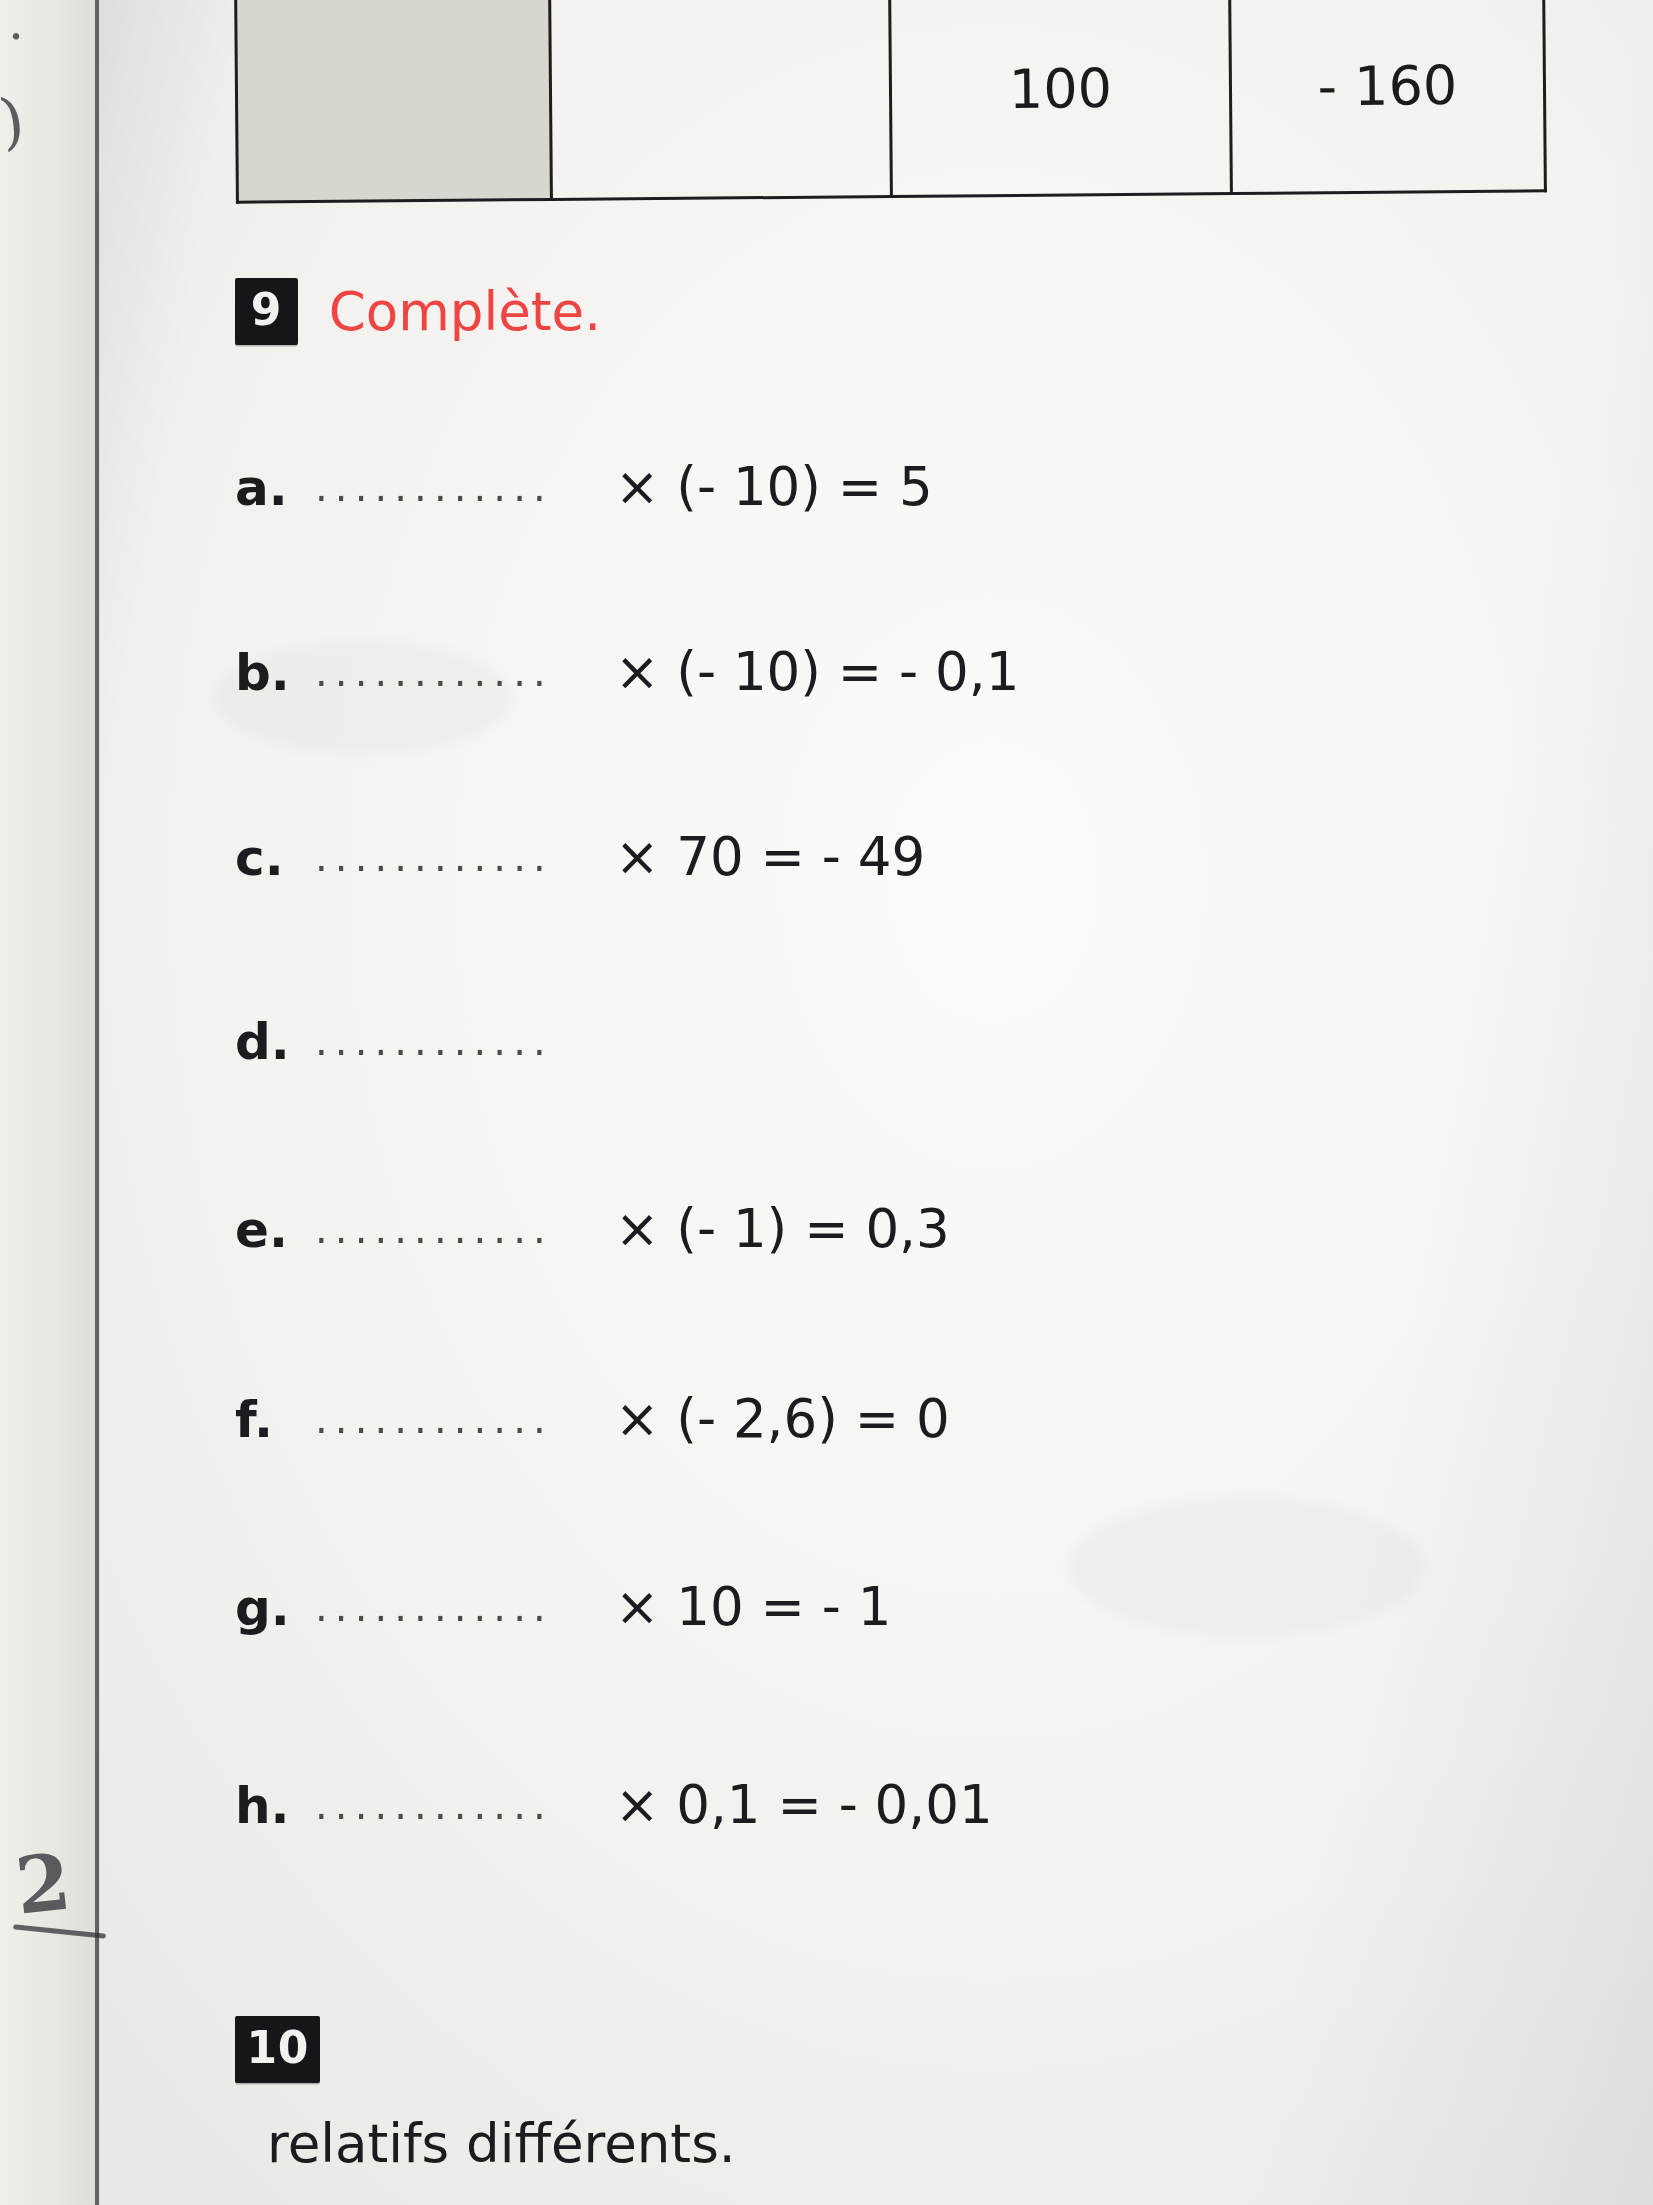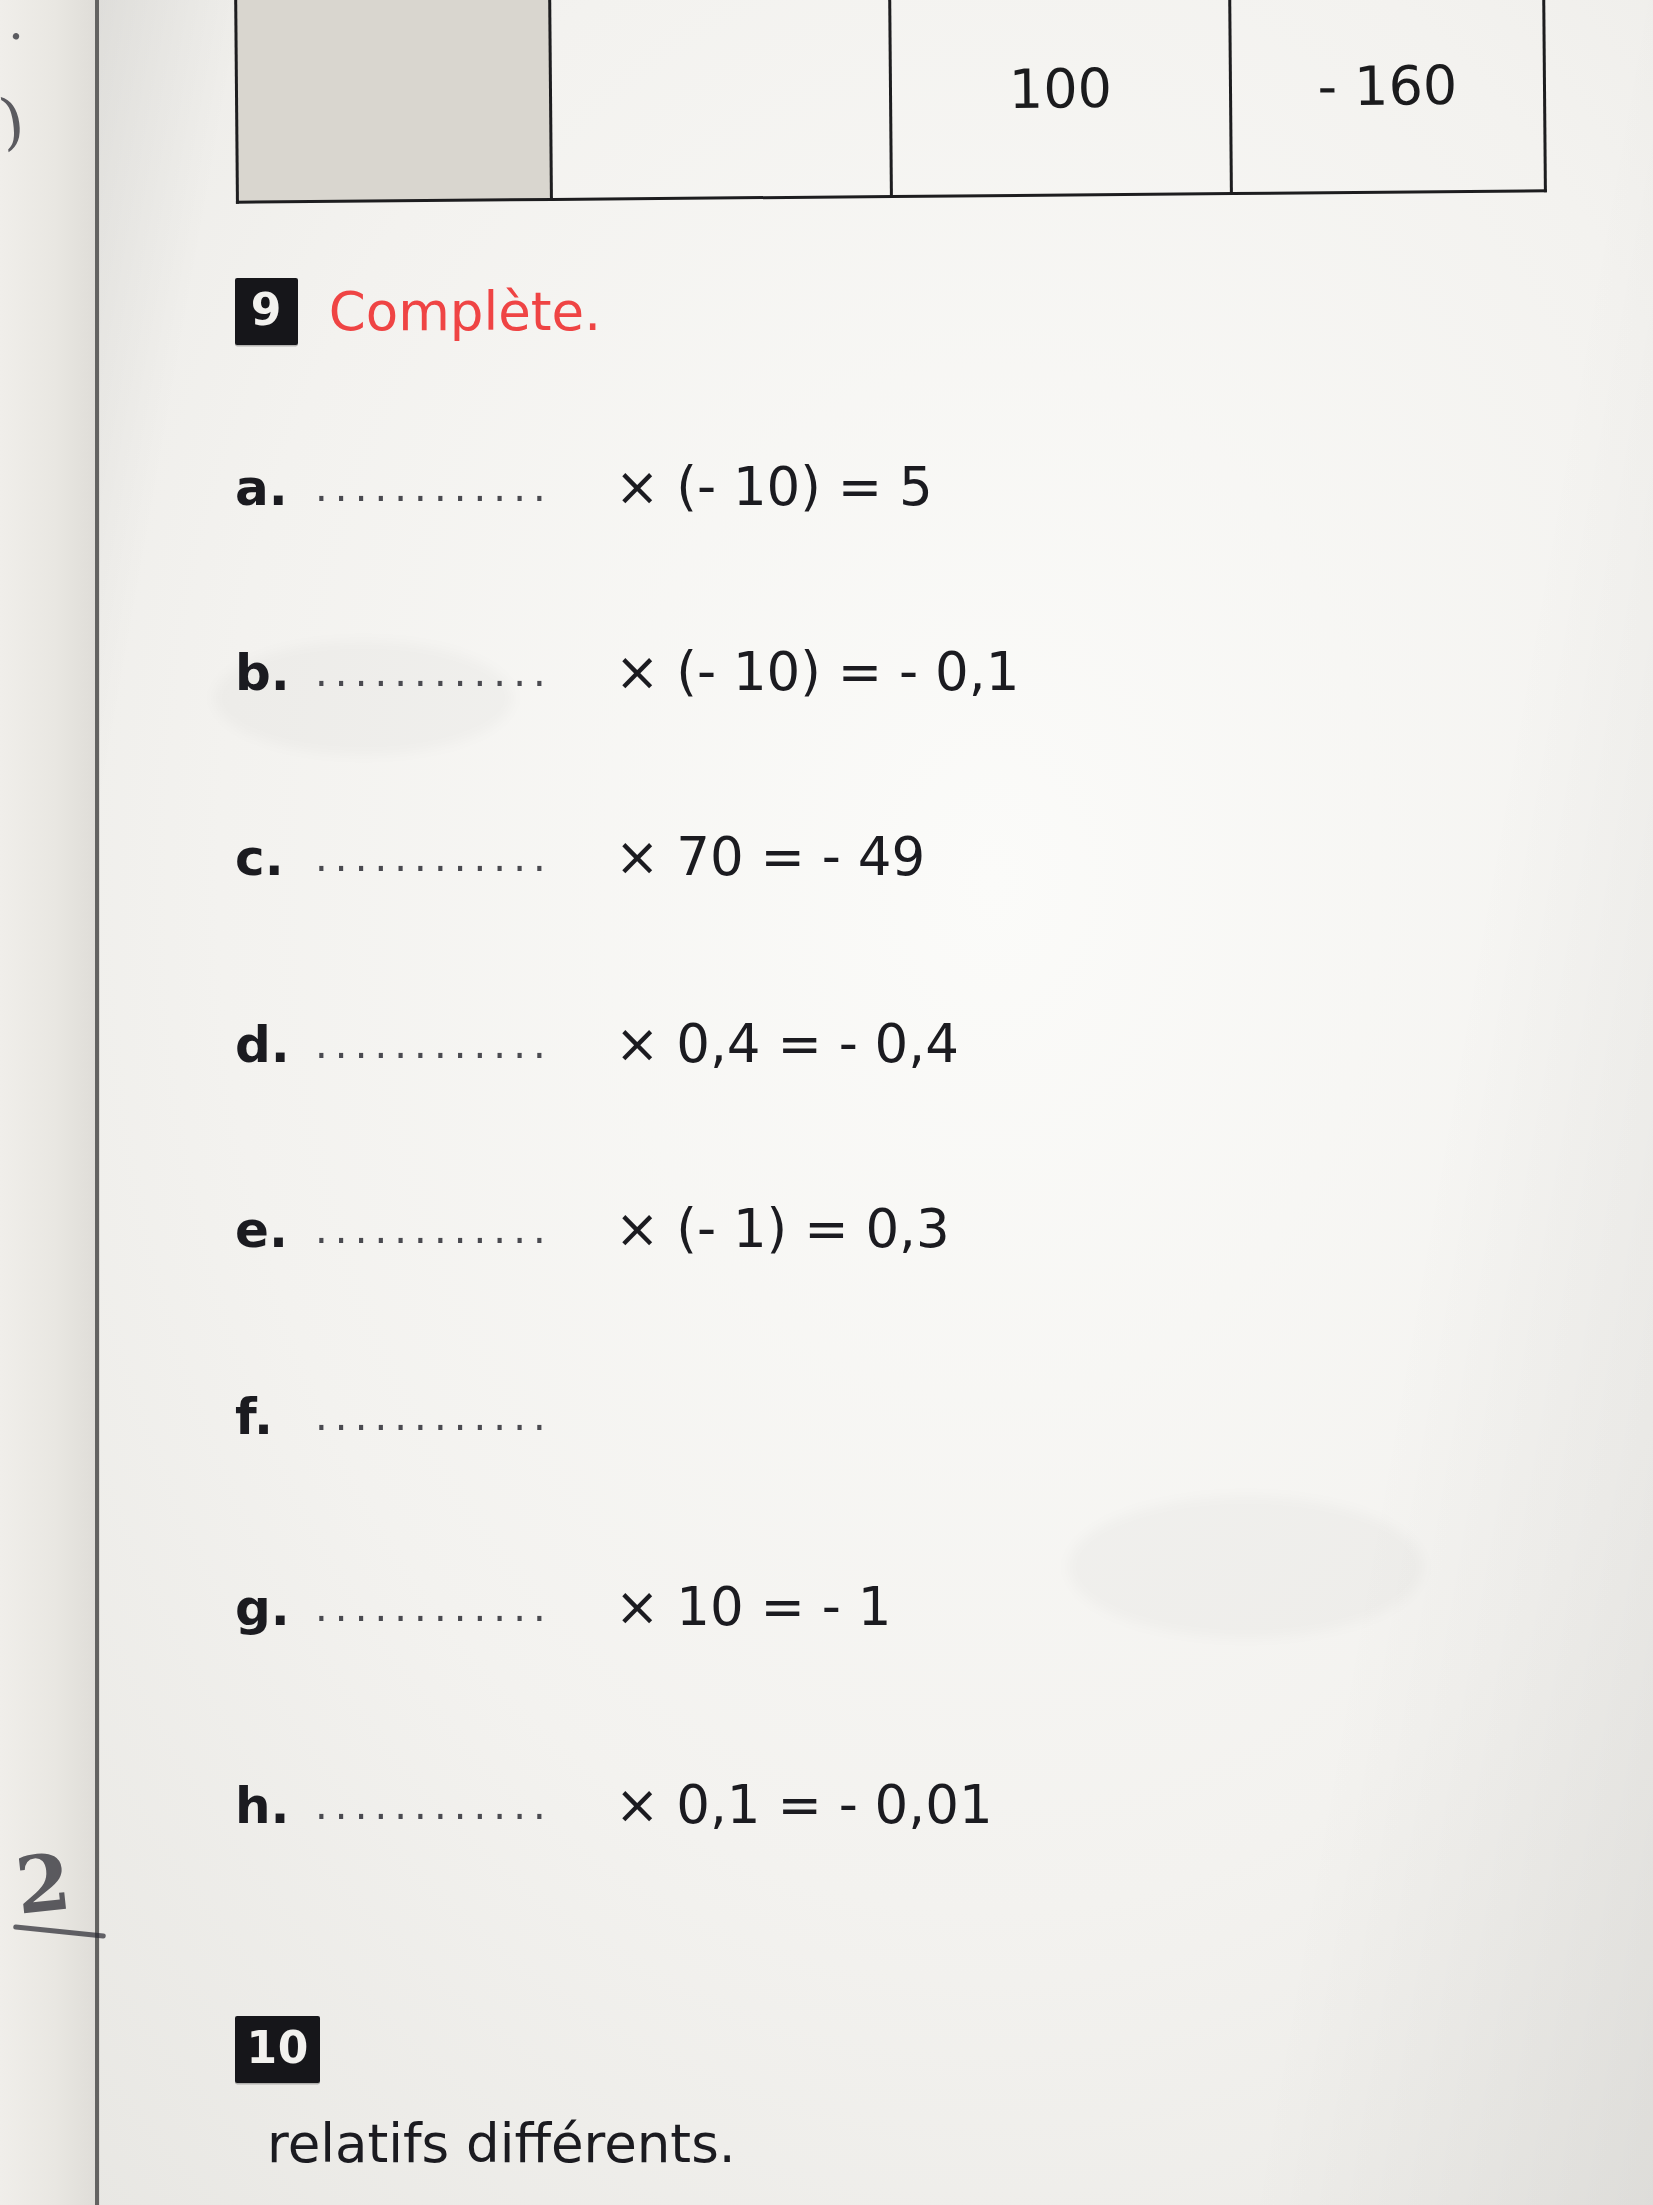--- a/index.html
+++ b/index.html
@@ -232,32 +232,32 @@
 
   <div class="item" style="left:235px; top:826px;">
     <span class="item-letter">c.</span>
     <span class="blank">............</span>
     <span class="eq">× 70 = - 49</span>
   </div>
 
   <div class="item" style="left:235px; top:1013px;">
     <span class="item-letter">d.</span>
     <span class="blank">............</span>
-    <span class="eq">× 0,4 = - 0,4</span>
   </div>
 
   <div class="item" style="left:235px; top:1198px;">
     <span class="item-letter">e.</span>
     <span class="blank">............</span>
     <span class="eq">× (- 1) = 0,3</span>
   </div>
 
   <div class="item" style="left:235px; top:1388px;">
     <span class="item-letter">f.</span>
     <span class="blank">............</span>
+    <span class="eq">× (- 2,6) = 0</span>
   </div>
 
   <div class="item" style="left:235px; top:1576px;">
     <span class="item-letter">g.</span>
     <span class="blank">............</span>
     <span class="eq">× 10 = - 1</span>
   </div>
 
   <div class="item" style="left:235px; top:1774px;">
     <span class="item-letter">h.</span>

